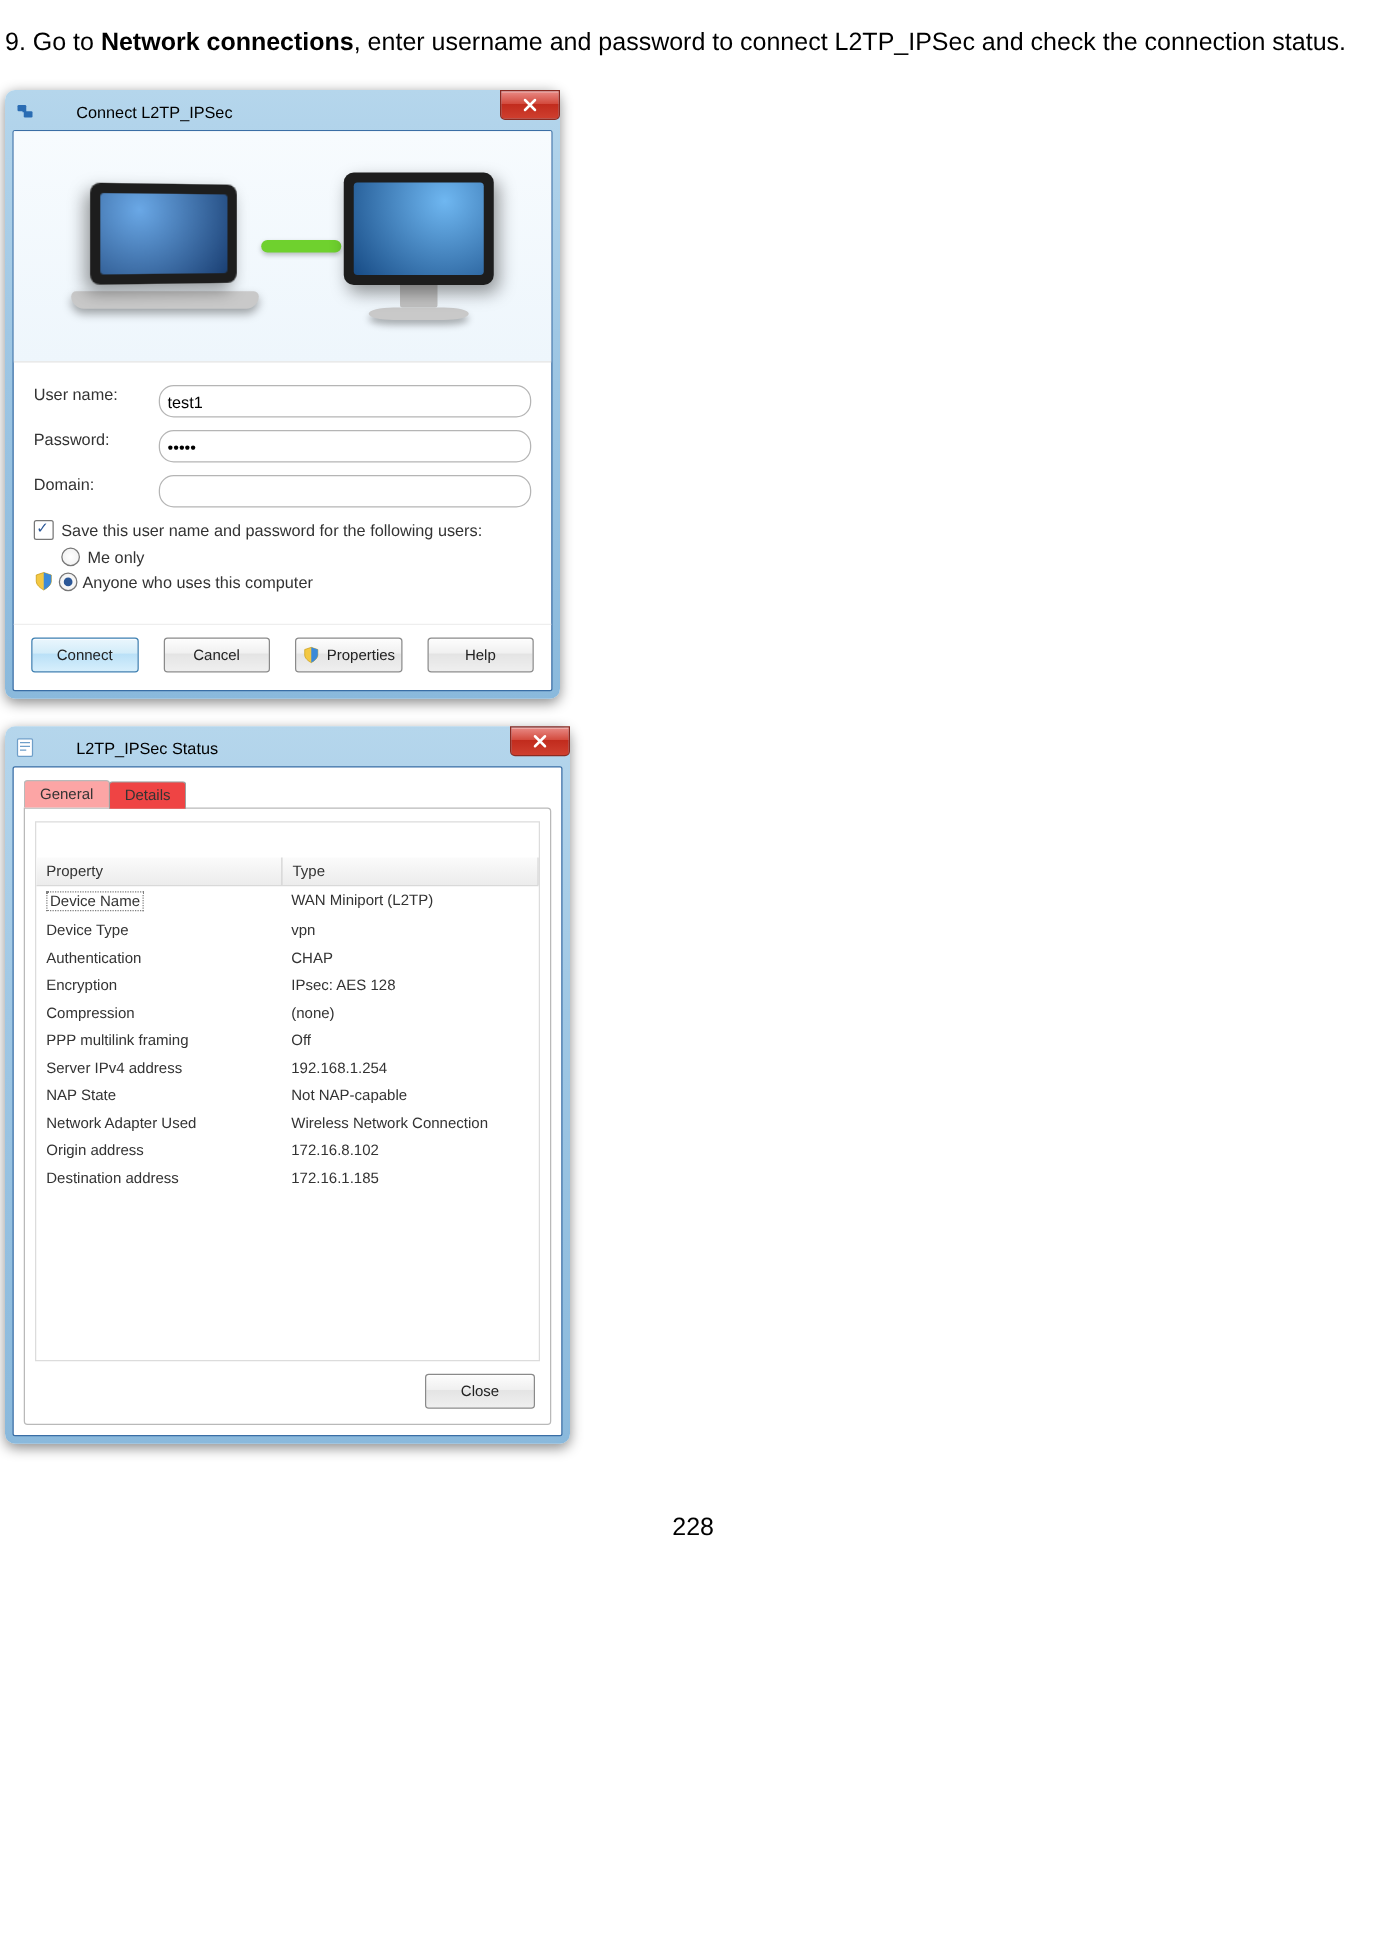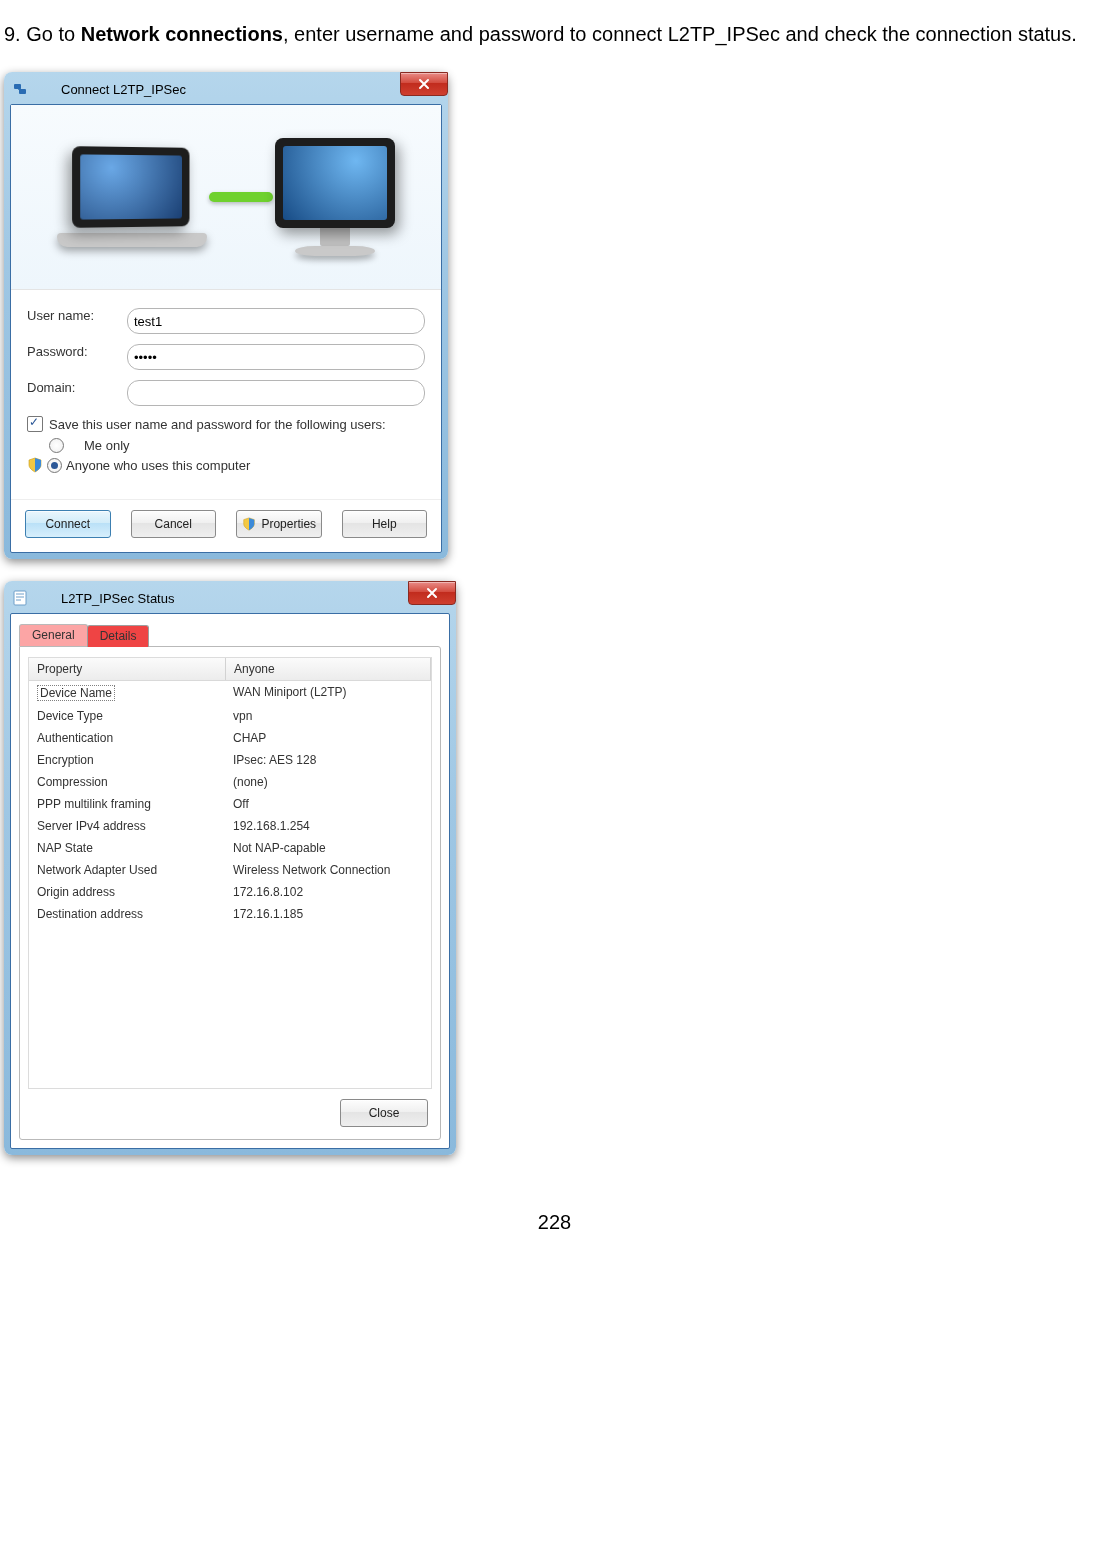--- a/index.html
+++ b/index.html
@@ -125,21 +125,21 @@
 
     .save-block { margin: 8px 0 12px; }
     .chk-row { display:flex; align-items:center; gap:6px; margin-bottom:6px;}
     .chkbox {
       width:14px; height:14px; border:1px solid #777; background:#fff;
       position:relative; border-radius:2px;
     }
     .chkbox.checked::after{
       content:"✓"; position:absolute; top:-2px; left:1px; font-size:12px; color:#2b5797;
     }
-    .radio-row { display:flex; align-items:center; gap:20px; margin:4px 0 4px 22px;}
+    .radio-row { display:flex; align-items:center; gap:6px; margin:4px 0 4px 22px;}
     .radio {
       width:13px; height:13px; border:1px solid #777; border-radius:50%;
       background: radial-gradient(circle,#fff,#eee); position:relative;
     }
     .radio.checked::after{
       content:""; position:absolute; top:3px; left:3px; width:7px; height:7px;
       background:#2b5797; border-radius:50%;
     }
     .shield-icon {
       width:16px; height:16px; display:inline-flex; align-items:center; justify-content:center;
@@ -190,20 +190,21 @@
       background:#fff;
       height: 430px;
       overflow:hidden;
     }
     .grid-header, .grid-row {
       display:flex;
     }
     .grid-header {
       background: linear-gradient(to bottom,#fbfbfb,#ececec);
       border-bottom:1px solid #d9d9d9;
+      margin-top:28px;
     }
     .col-prop { width: 180px; padding:4px 8px; border-right:1px solid #e7e7e7;}
     .col-val { flex:1; padding:4px 8px; }
     .grid-header .col-prop, .grid-header .col-val { border-right:1px solid #d2d2d2; }
     .grid-row .col-prop { border-right: none; }
     .grid-row { border-bottom: none; }
     .grid-row:first-of-type .col-prop-inner {
       border:1px dotted #808080; padding:0 2px; display:inline-block;
     }
 
@@ -334,21 +335,21 @@
     <div class="aero-body">
       <div class="tabs-area">
         <div class="tab-strip">
           <div class="tab"><span>General</span></div>
           <div class="tab active"><span>Details</span></div>
         </div>
         <div class="tab-panel">
           <div class="details-grid">
             <div class="grid-header">
               <div class="col-prop">Property</div>
-              <div class="col-val">Anyone</div>
+              <div class="col-val">Type</div>
             </div>
             <div id="grid-rows">
                 <div class="grid-row">
                   <div class="col-prop"><span class="col-prop-inner">Device Name</span></div>
                   <div class="col-val">WAN Miniport (L2TP)</div>
                 </div>
                 <div class="grid-row">
                   <div class="col-prop">Device Type</div>
                   <div class="col-val">vpn</div>
                 </div>

